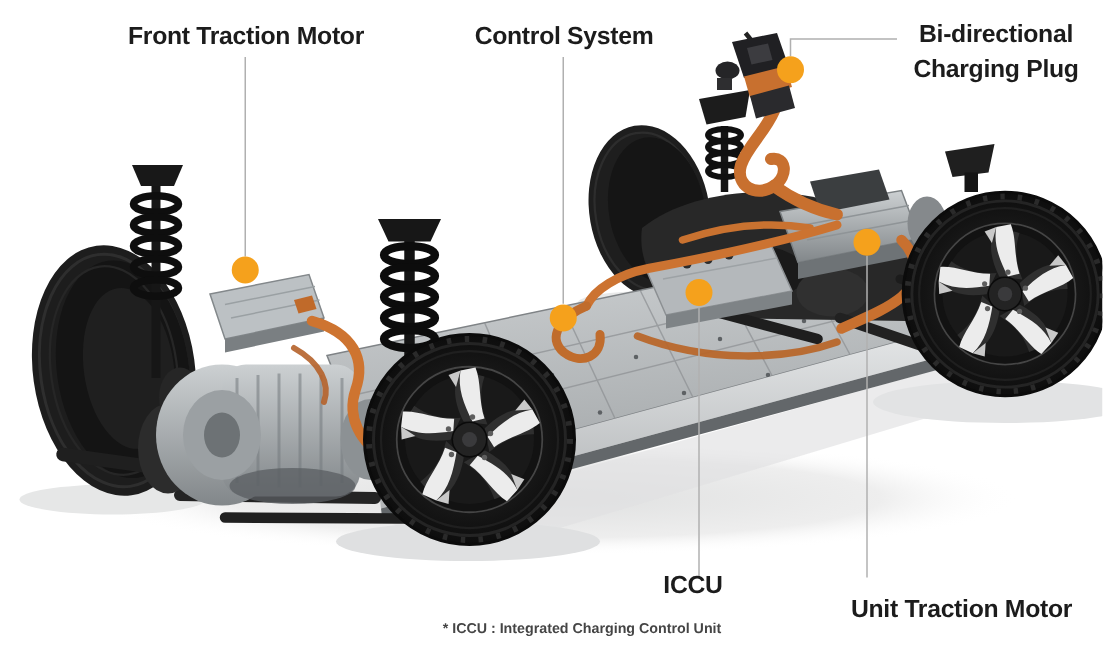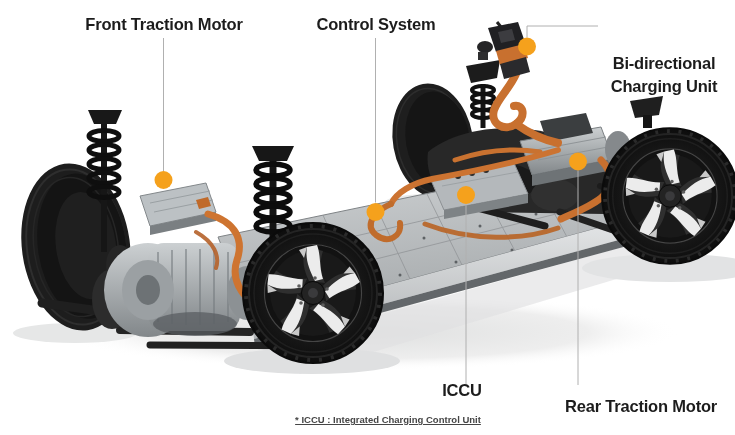--- a/index.html
+++ b/index.html
@@ -7,24 +7,24 @@
     position:relative;width:735px;height:435px;background:#fff;overflow:hidden;
     font-family:"Liberation Sans",sans-serif;
     padding-left:48px;
   }
   .stage svg{position:absolute;left:0;top:0;}
   .callout{
     position:absolute;transform:translateX(-50%);
     font-size:16.5px;font-weight:bold;letter-spacing:-0.2px;
     color:#1c1c1c;white-space:nowrap;text-align:center;line-height:20px;
   }
-  .callout.two-line{line-height:23px;margin-top:40px;}
+  .callout.two-line{line-height:23px;}
   .footnote{
     position:absolute;transform:translateX(-50%);
-    font-size:9.5px;font-weight:bold;color:#454545;white-space:nowrap;text-decoration:underline;
+    font-size:9.5px;font-weight:bold;color:#454545;white-space:nowrap;
   }
 </style>
 </head>
 <body>
 
 <div class="stage">
 
   <svg width="735" height="435" viewBox="0 0 735 435">
     <defs>
       <linearGradient id="gTop" x1="0" y1="0" x2="0.25" y2="1">
@@ -277,21 +277,21 @@
       <circle cx="578" cy="161.5" r="9" fill="#F5A11C"></circle>
     </g>
   </svg>
 
   <div class="callout" style="left:164px;top:14px">Front Traction Motor</div>
 
   <div class="callout" style="left:376px;top:14px">Control System</div>
 
   <div class="callout two-line" style="left:664px;top:12px">
     <div>Bi-directional</div>
-    <div>Charging Unit</div>
+    <div>Charging Plug</div>
   </div>
 
   <div class="callout" style="left:462px;top:380px">ICCU</div>
 
-  <div class="callout" style="left:641px;top:396px">Rear Traction Motor</div>
+  <div class="callout" style="left:641px;top:396px">Unit Traction Motor</div>
 
   <div class="footnote" style="left:388px;top:414px">* ICCU : Integrated Charging Control Unit</div>
 </div>
 
 </body></html>

